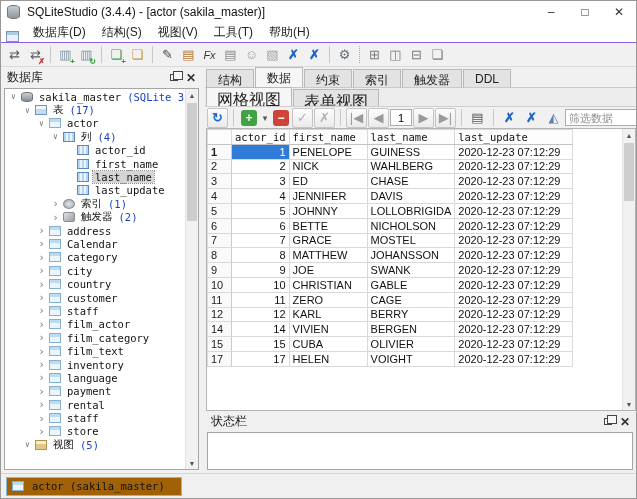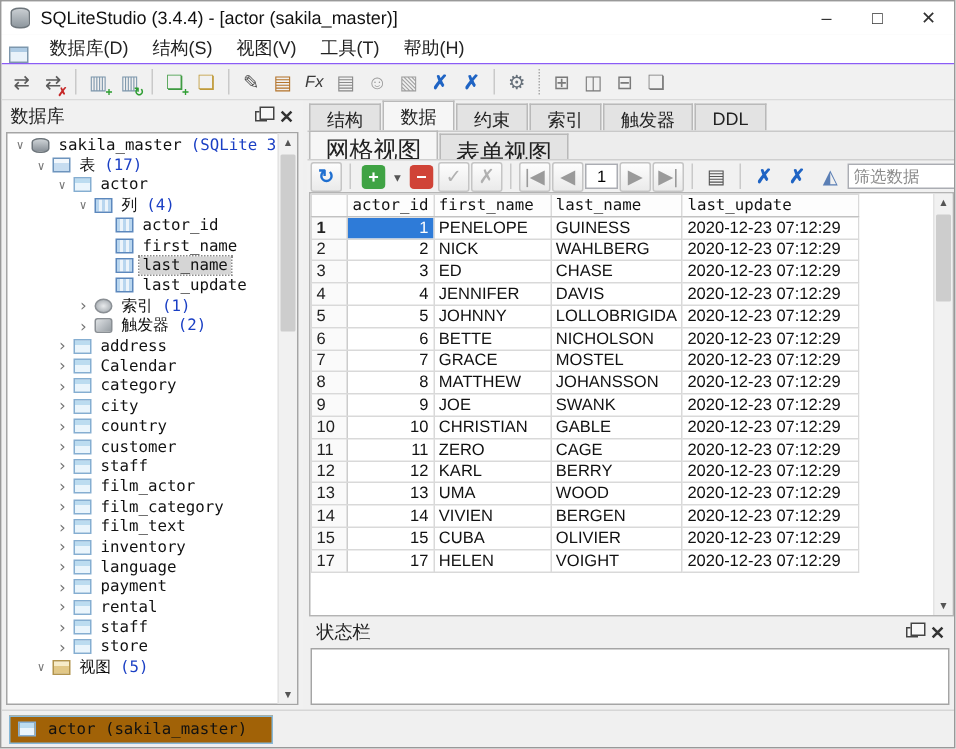--- a/index.html
+++ b/index.html
@@ -526,27 +526,20 @@
                 <td>2020-12-23 07:12:29</td>
               </tr>
               <tr>
                 <td class="rowhdr">12</td>
                 <td class="num">12</td>
                 <td>KARL</td>
                 <td>BERRY</td>
                 <td>2020-12-23 07:12:29</td>
               </tr>
               <tr>
-                <td class="rowhdr">13</td>
-                <td class="num">13</td>
-                <td>UMA</td>
-                <td>WOOD</td>
-                <td>2020-12-23 07:12:29</td>
-              </tr>
-              <tr>
                 <td class="rowhdr">14</td>
                 <td class="num">14</td>
                 <td>VIVIEN</td>
                 <td>BERGEN</td>
                 <td>2020-12-23 07:12:29</td>
               </tr>
               <tr>
                 <td class="rowhdr">15</td>
                 <td class="num">15</td>
                 <td>CUBA</td>

